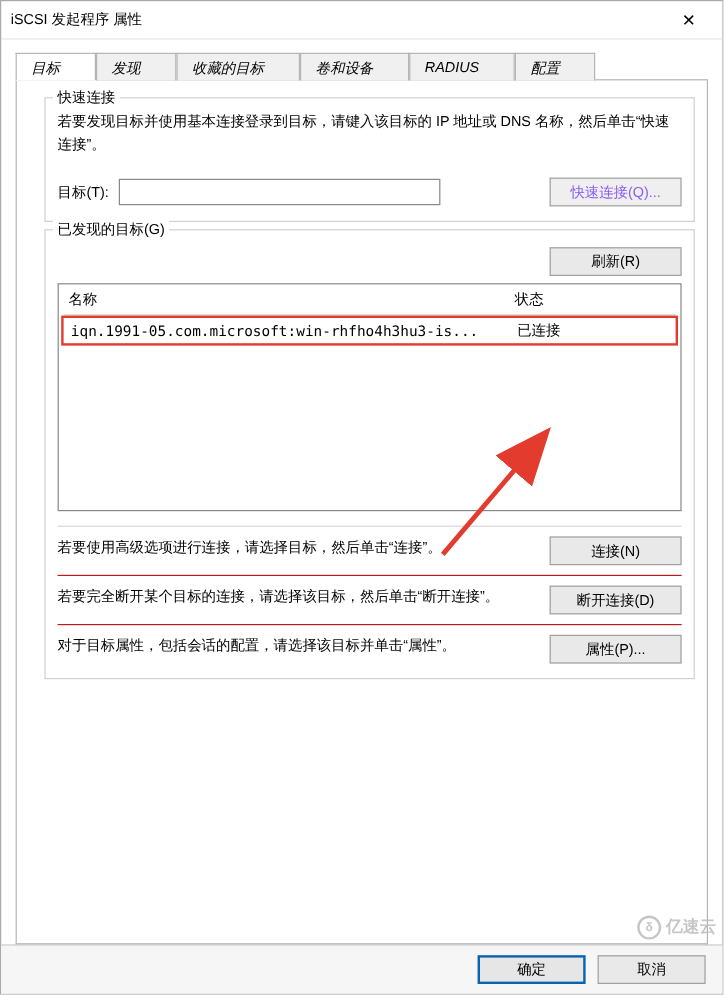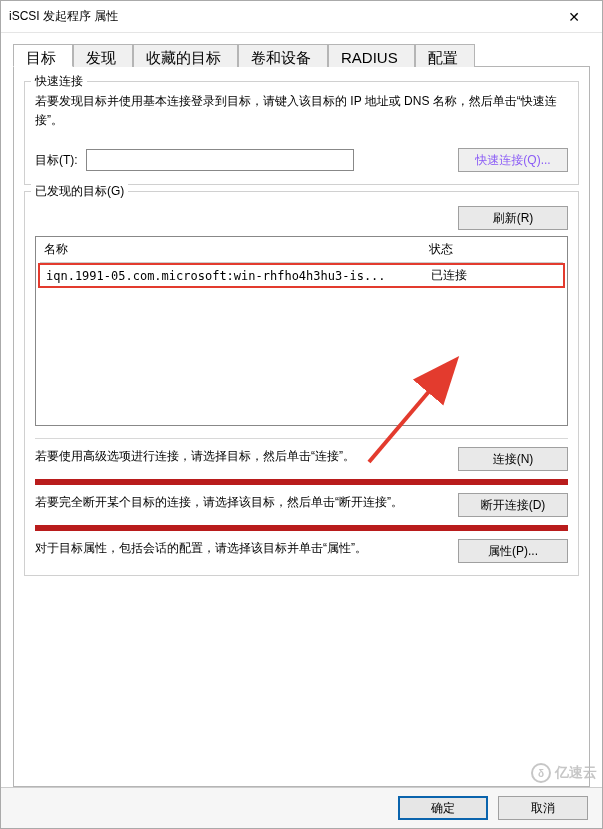--- a/index.html
+++ b/index.html
@@ -43,47 +43,49 @@
     padding: 10px 12px 0 12px;
     position: relative;
   }
   .tabs {
     display: flex;
     border-bottom: 1px solid #b5b5b5;
     height: 24px;
     position: relative;
   }
   .tab {
-    padding: 4px 16px 3px 12px;
+    padding: 4px 29px 3px 12px;
     border: 1px solid #b5b5b5;
     border-bottom: none;
     background: #fff;
     margin-right: 0;
-    font-size: 15px;
+    font-size: 12px;
     position: relative;
     top: 1px;
     background:#f0f0f0;
+    font-style:italic;
   }
   .tab.active {
     background: #fff;
     border-bottom: 1px solid #fff;
     z-index: 2;
   }
   .tab-panel {
     border: 1px solid #b5b5b5;
     border-top: none;
     padding: 8px 10px 60px 10px;
     height: 720px;
     position: relative;
   }
   .groupbox {
     border: 1px solid #d0d0d0;
     margin-top: 6px;
     padding: 10px 10px 12px 10px;
     position: relative;
+    margin-left: 13px;
   }
   .group-title {
     position: absolute;
     top: -9px;
     left: 6px;
     background: #fff;
     padding: 0 4px;
     font-size: 12px;
   }
   .help-text { line-height: 1.6; margin-bottom: 18px; }
@@ -135,21 +137,21 @@
     font-size: 12px;
     align-items: center;
   }
   .list-row .c1 { flex: 1; white-space: nowrap; overflow:hidden; }
   .list-row .c2 { width: 126px; }
   .action-rows { margin-top: 12px; }
   .action-row {
     display: flex;
     align-items: flex-start;
     padding: 8px 0;
-    border-top: 6px solid #b91c1c;
+    border-top: 1px solid #b91c1c;
     gap: 10px;
   }
   .action-row:first-child { border-top: 1px solid #d8d8d8; }
   .action-row .txt { flex: 1; line-height: 1.6; }
   .bottom-bar {
     height: 48px;
     border-top: 1px solid #ccc;
     display: flex;
     justify-content: flex-end;
     align-items: center;

